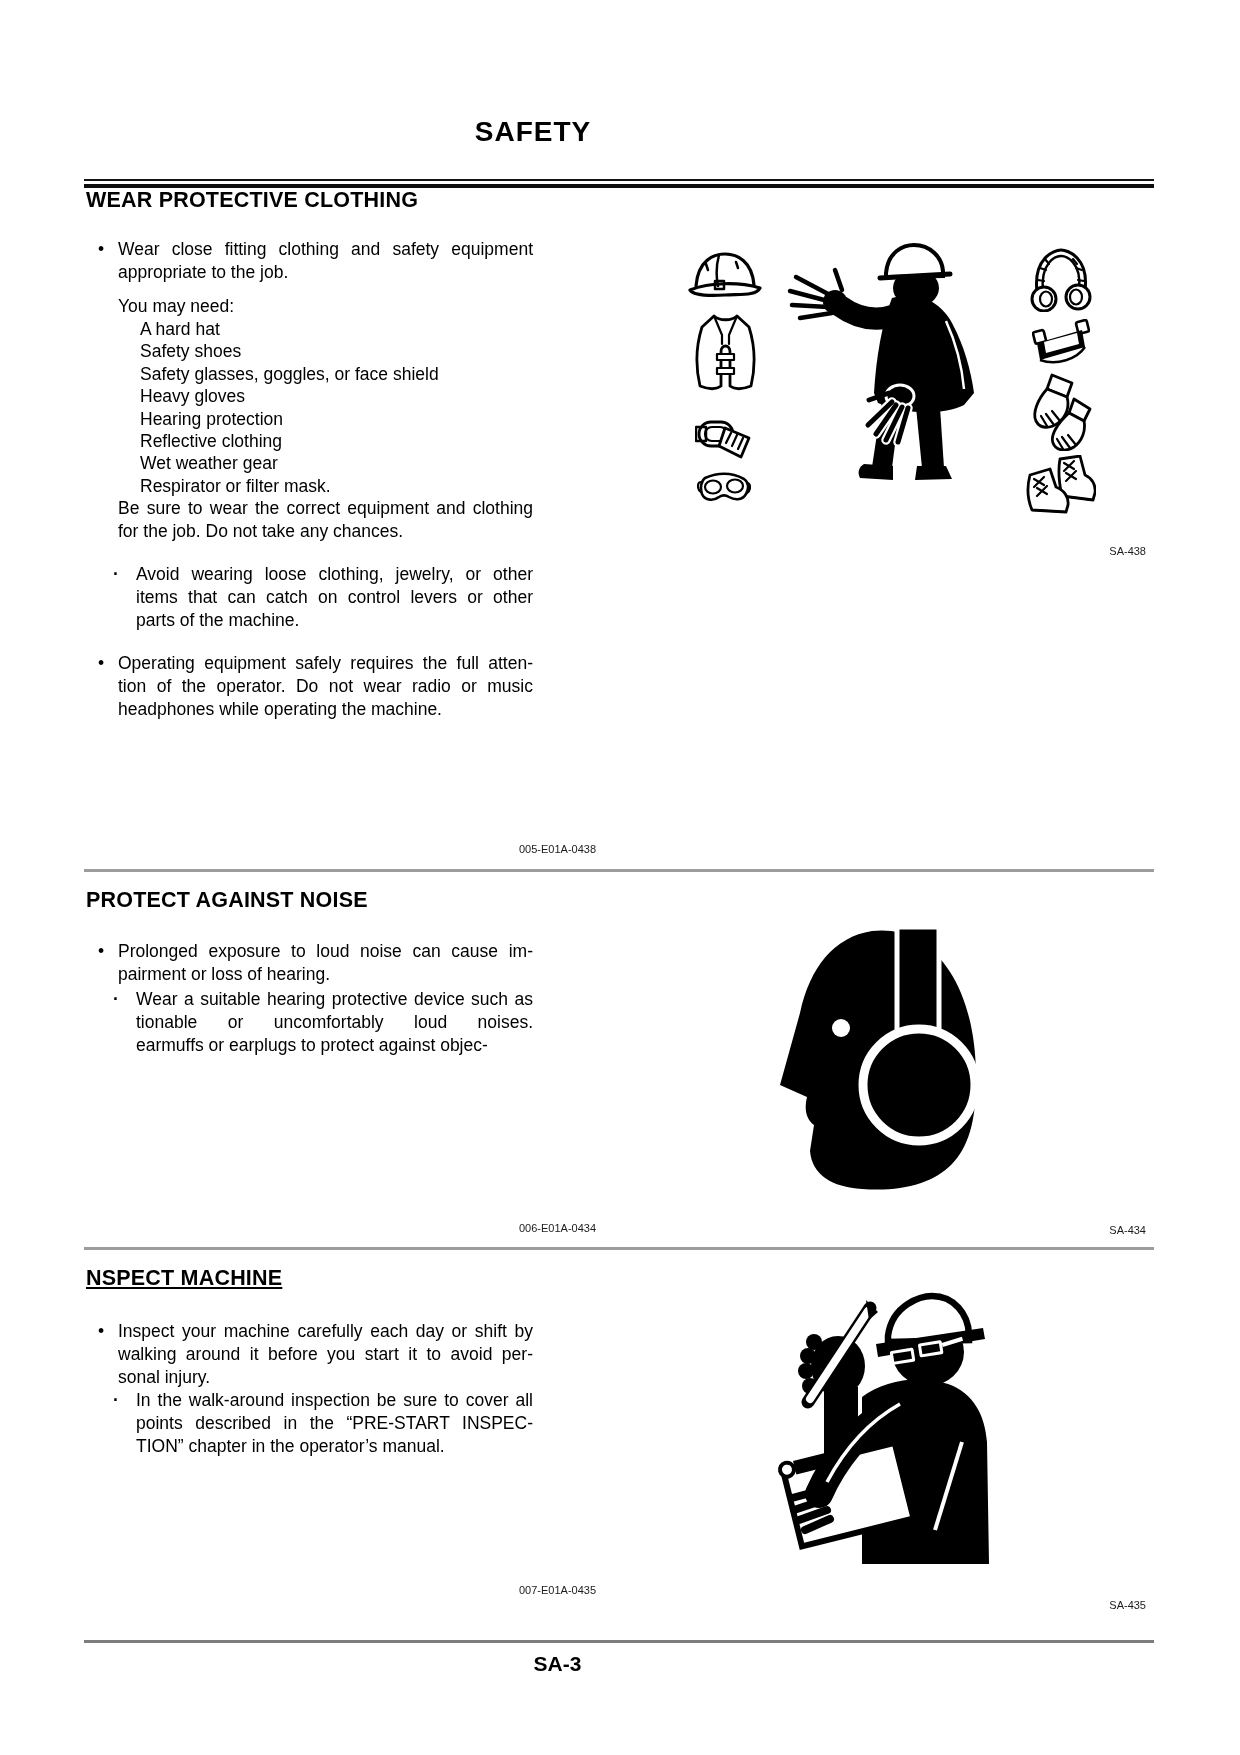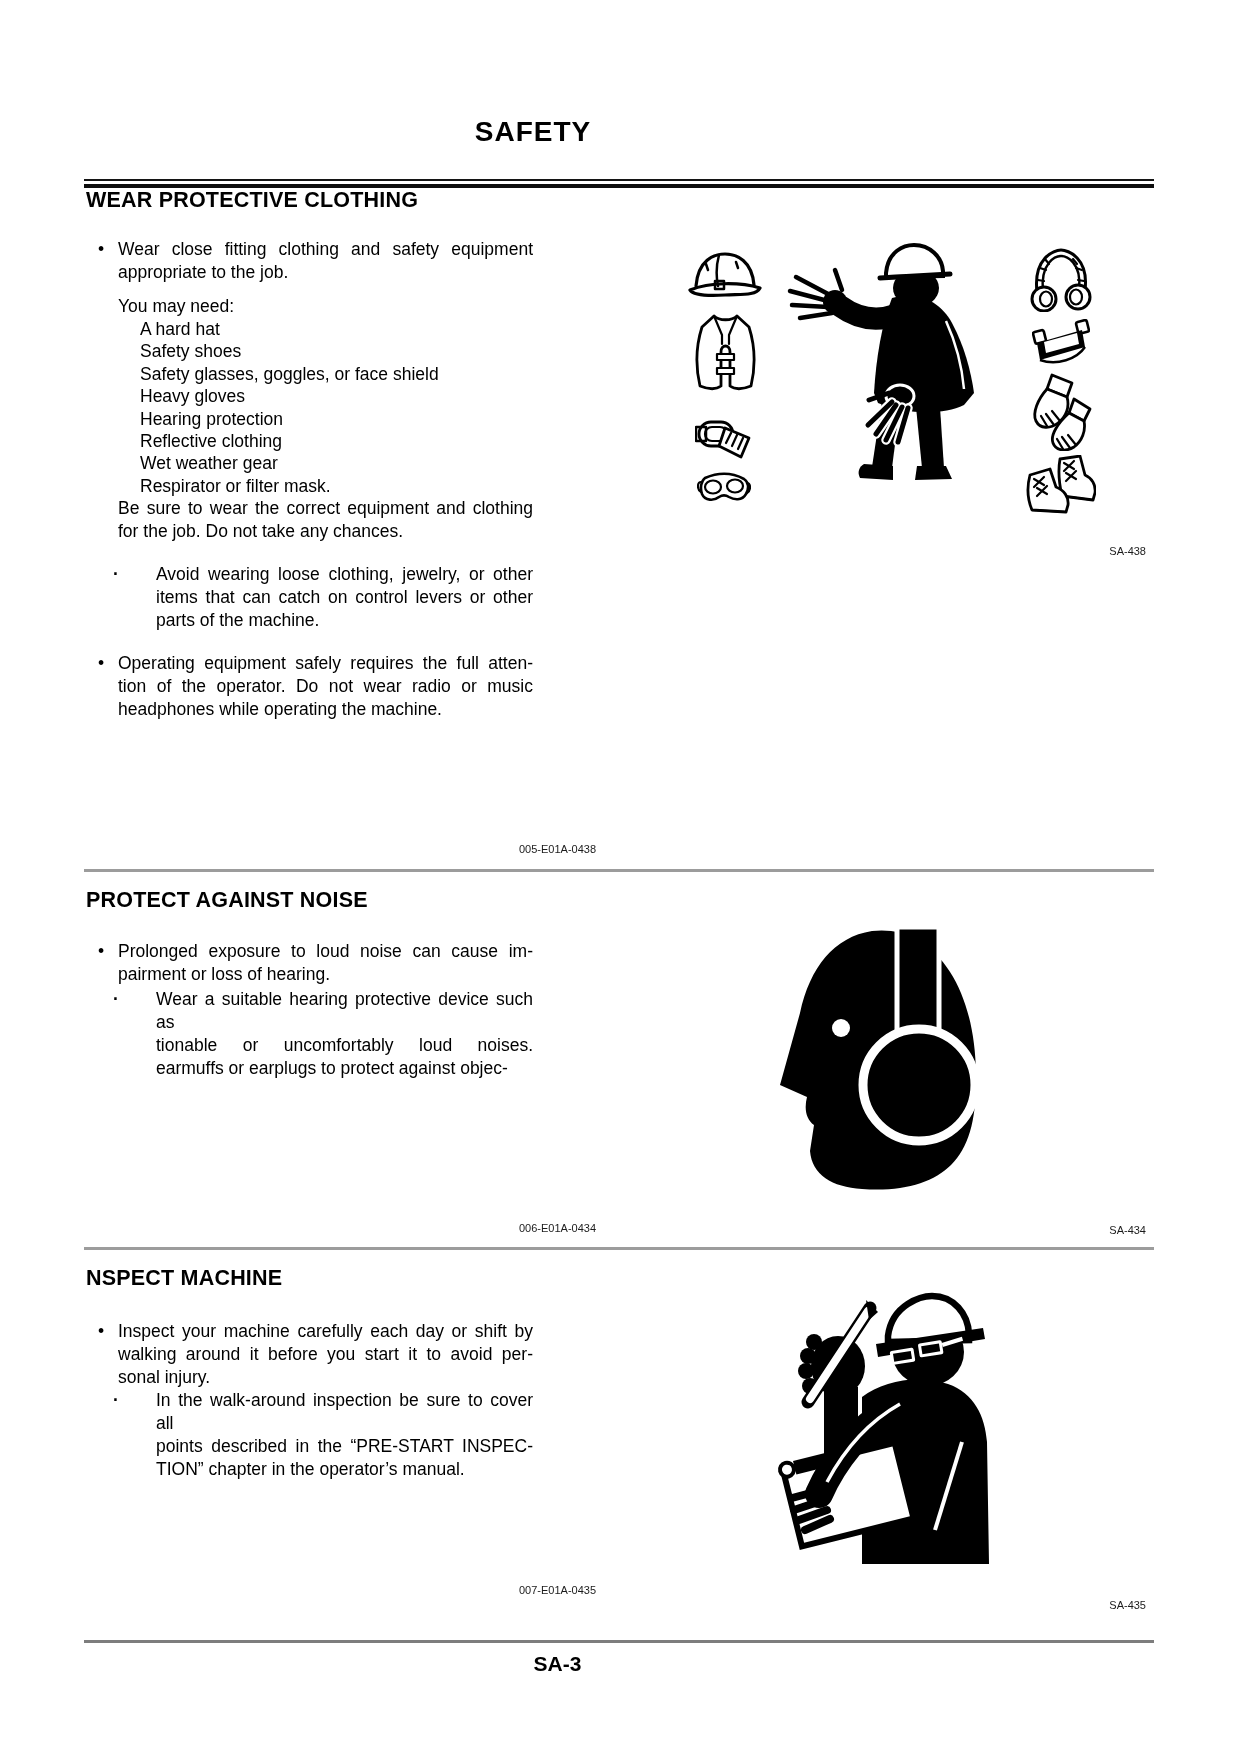--- a/index.html
+++ b/index.html
@@ -12,21 +12,21 @@
   .abs { position:absolute; }
   .doc-title { width:1066px; text-align:center; font-size:28px; font-weight:bold; letter-spacing:1px; }
   .double-rule { left:84px; width:1070px; border-top:2px solid #141414; }
   .double-rule .thick { margin-top:3px; border-top:4px solid #0d0d0d; height:0; }
   .section-heading { left:86px; font-size:21.5px; font-weight:bold; letter-spacing:0.2px; }
   .body-text { font-size:17.5px; line-height:23px; }
   .list-text { font-size:17.5px; line-height:22.4px; }
   .bullet-block { }
   .bullet-mark { position:absolute; left:0; top:0; }
   .bullet-body { margin-left:20px; }
-  .subbullet-body { margin-left:43px; }
+  .subbullet-body { margin-left:23px; }
   .just .ln { text-align:justify; text-align-last:justify; }
   .just .ln:last-child { text-align-last:left; }
   .leftlines .ln { text-align:left; }
   .code-label { left:85px; width:945px; text-align:center; font-size:11px; color:#1b1b1b; }
   .fig-label { left:950px; width:196px; text-align:right; font-size:11px; color:#1b1b1b; }
   .gray-rule { left:84px; width:1070px; border-top:3px solid #9c9c9c; }
   .footer-rule { left:84px; width:1070px; border-top:3px solid #7d7d7d; }
   .page-number { left:85px; width:945px; text-align:center; font-size:21px; font-weight:bold; }
   svg { display:block; }
 </style>
@@ -241,21 +241,21 @@
     <circle cx="71" cy="103" r="9" fill="#fff"></circle>
     <rect x="127" y="2" width="42" height="125" fill="#000" stroke="#fff" stroke-width="5"></rect>
     <circle cx="149" cy="160" r="56" fill="#000" stroke="#fff" stroke-width="9"></circle>
   </svg>
 
   <div class="abs code-label" style="top:1222px;">006-E01A-0434</div>
   <div class="abs fig-label" style="top:1224px;">SA-434</div>
 
   <div class="abs gray-rule" style="top:1247px;"></div>
 
-  <div class="abs section-heading" style="top:1266px;">NSPECT MACHINE</div>
+  <div class="abs section-heading" style="top:1266px;text-decoration:underline;">NSPECT MACHINE</div>
 
   <div class="abs bullet-block" style="left:98px; top:1320px; width:435px;">
     <span class="bullet-mark body-text">•</span>
     <div class="bullet-body body-text just">
         <div class="ln">Inspect your machine carefully each day or shift by</div>
         <div class="ln">walking around it before you start it to avoid per-</div>
         <div class="ln">sonal injury.</div>
       </div>
   </div>
 

